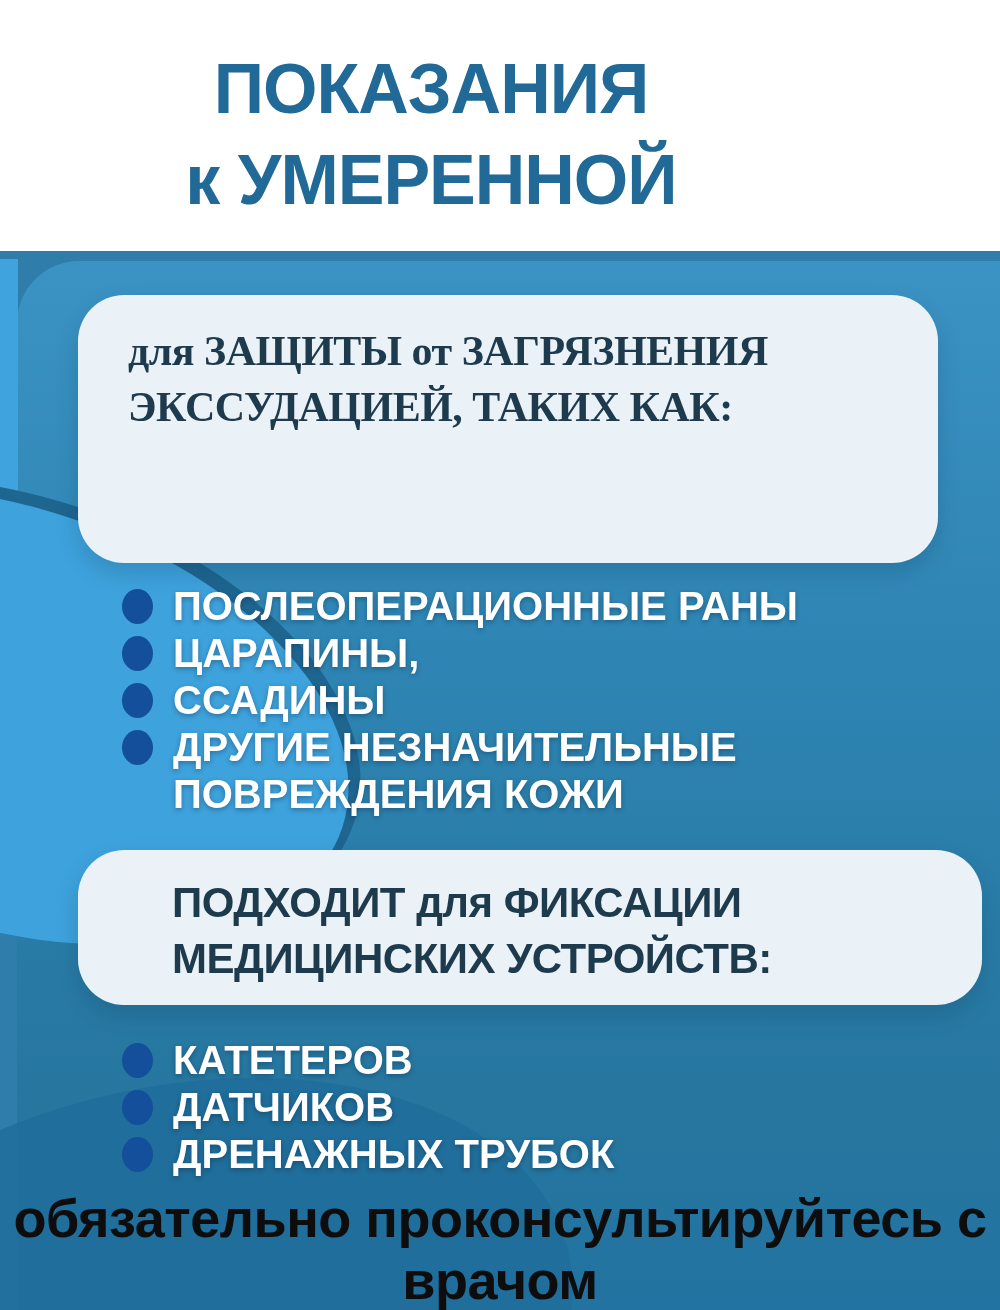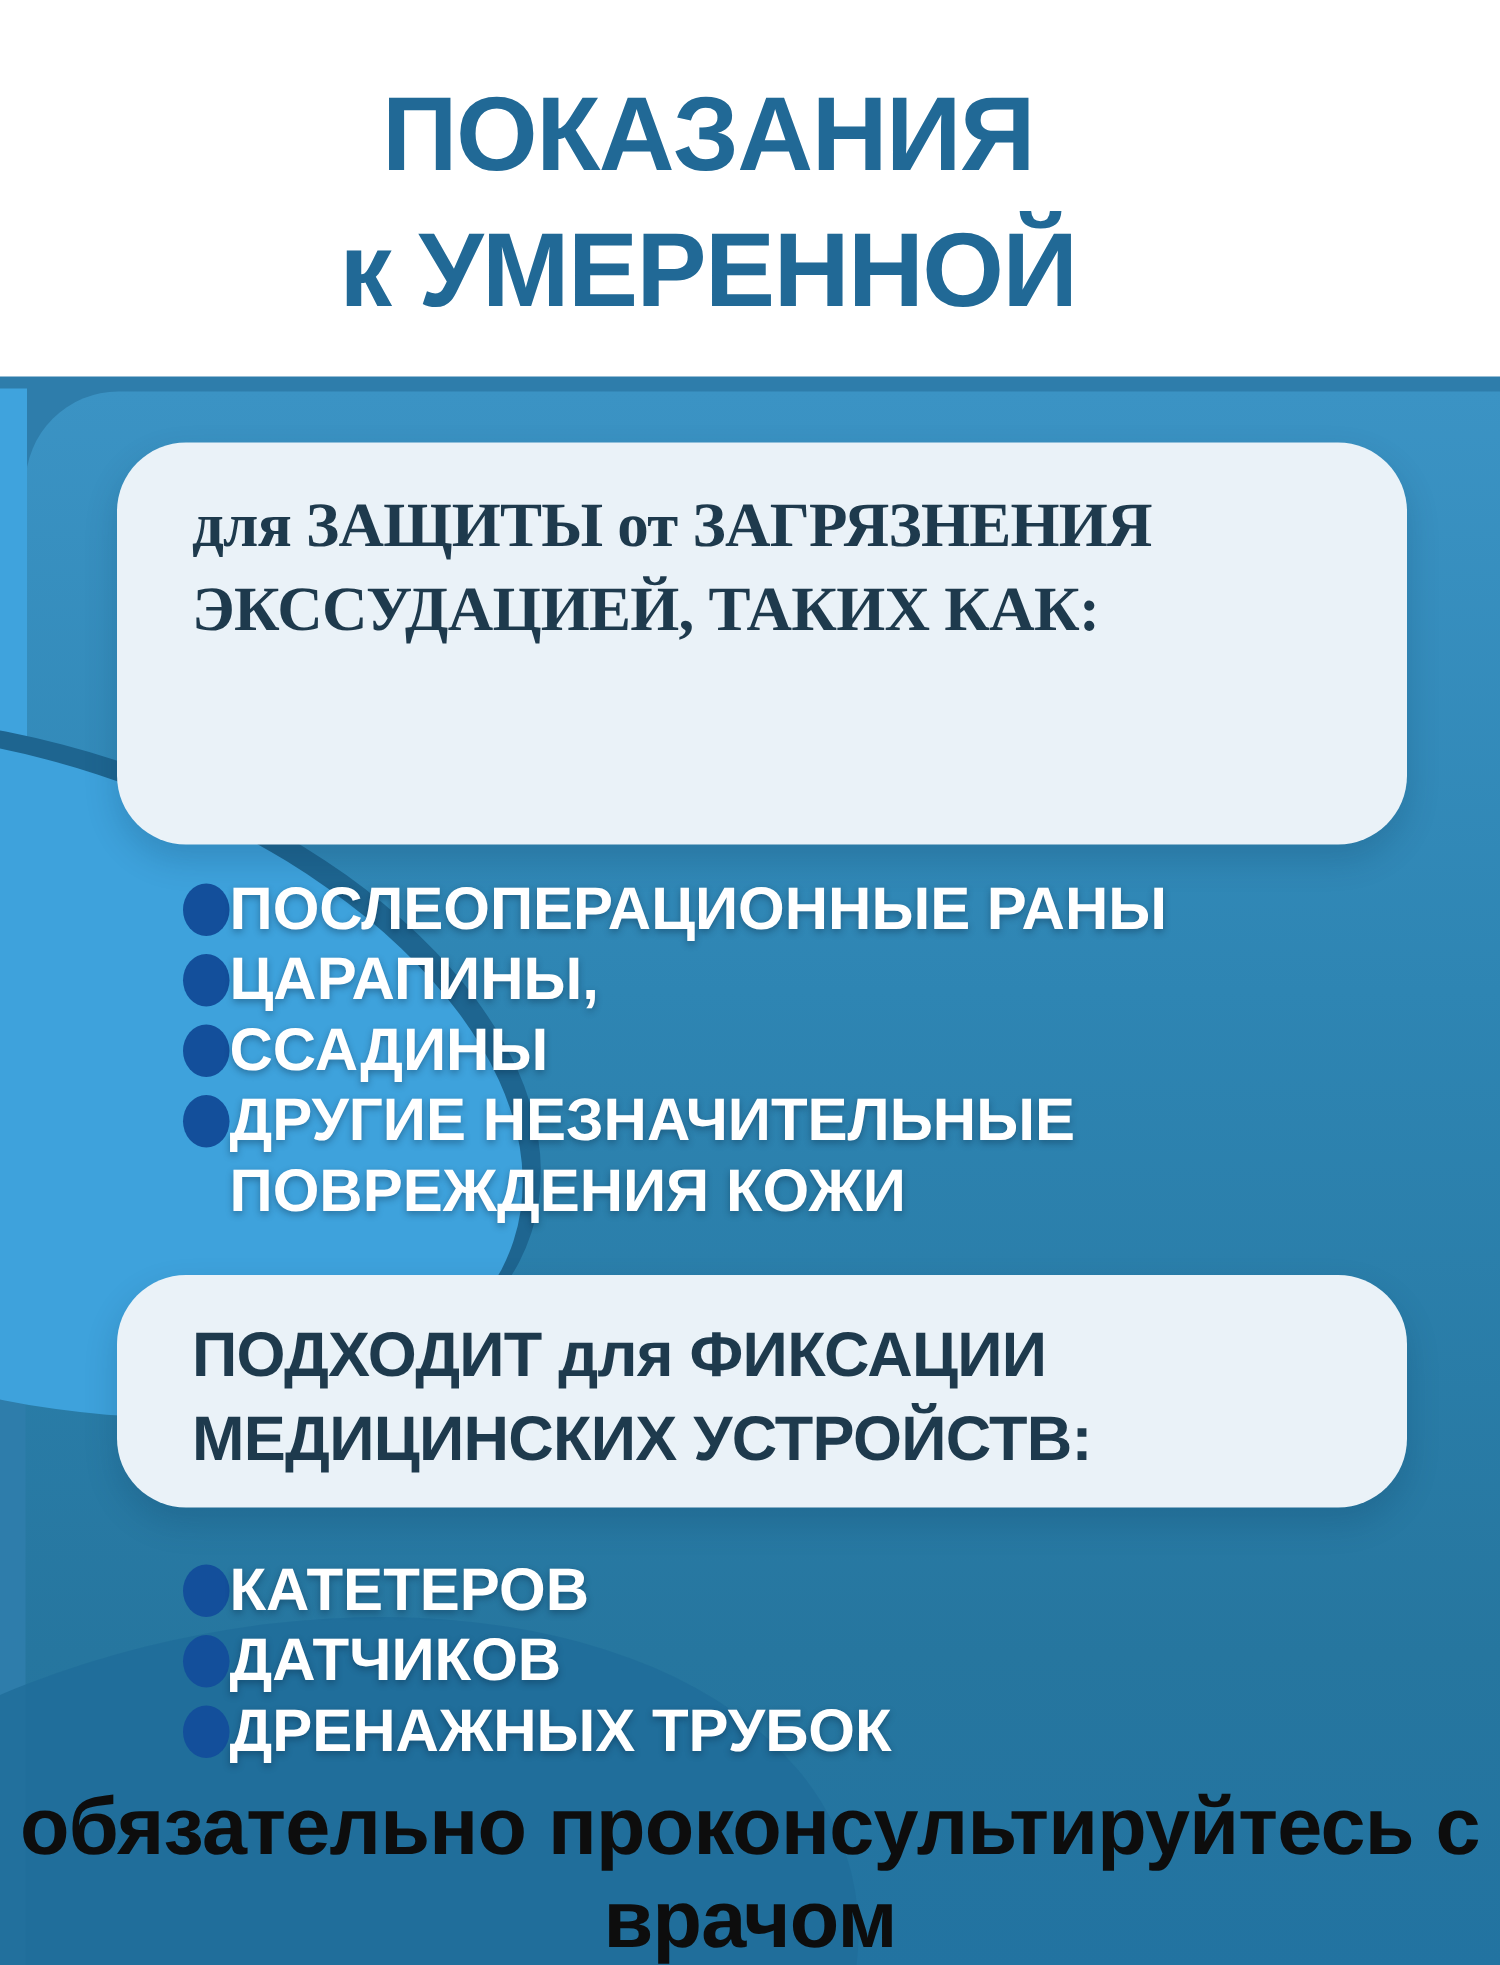--- a/index.html
+++ b/index.html
@@ -2,21 +2,21 @@
 <html lang="ru" style="--top_bg: #ffffff; --title_text: #216996; --bg_base: #2e7dab; --bg_panel_top: #3b93c4; --bg_panel_bottom: #2273a1; --bg_stripe: #3fa3dd; --bg_bright: #3ea2dc; --bg_rim: #1e6590; --bg_bottom_curve: #206d9a; --card_bg: #eaf2f8; --card_text: #1e3a4d; --bullet_dot: #134f9b; --bullet_text: #ffffff; --note_text: #0d0d0d;"><head>
 <meta charset="utf-8">
 <style>
   html,body{margin:0;padding:0;background:#ffffff;}
   .page{
     position:relative;width:1000px;height:1310px;overflow:hidden;
     font-family:"Liberation Sans","DejaVu Sans",sans-serif;
     background:var(--top_bg,#ffffff);
   }
   
-  .top{position:absolute;left:0;top:0;width:862px;height:251px;background:var(--top_bg,#ffffff);margin-left:41px;}
+  .top{position:absolute;left:0;top:0;width:862px;height:251px;background:var(--top_bg,#ffffff);}
   .title{
     position:absolute;left:0;top:44px;width:100%;margin:0;
     text-align:center;font-size:70px;line-height:91px;font-weight:bold;
     letter-spacing:-1px;color:var(--title_text,#216996);
   }
   .title span{display:block;}
   
   .blue{
     position:absolute;left:0;top:251px;width:1000px;height:1059px;
     background:var(--bg_base,#2e7dab);overflow:hidden;
@@ -39,34 +39,34 @@
     left:-260px;bottom:-300px;width:840px;height:520px;border-radius:50%;
     background:var(--bg_bottom_curve,#206d9a);transform:rotate(-14deg);opacity:.85;
   }
   
   .card{
     position:absolute;left:78px;width:860px;border-radius:46px;
     background:var(--card_bg,#eaf2f8);
     box-shadow:0 10px 22px rgba(8,48,78,.20);
   }
   .card1{top:44px;height:268px;font-family:Liberation Serif, serif;}
-  .card2{top:599px;height:155px;}
+  .card2{top:599px;height:155px;padding-left:44px;}
   .heading{
     margin:0;font-weight:bold;color:var(--card_text,#1e3a4d);
     font-size:42px;line-height:56px;letter-spacing:-0.5px;
   }
   .card1 .heading{margin:28px 44px 0 50px;}
   .card2 .heading{margin:25px 44px 0 50px;}
   .heading span{display:block;}
   
   .list{position:absolute;left:122px;margin:0;padding:0;list-style:none;}
   .list1{top:332px;}
   .list2{top:786px;}
   .list li{
-    display:flex;align-items:flex-start;
+    display:flex;align-items:flex-start;gap:20px;
     font-size:40px;line-height:47px;font-weight:bold;
     color:var(--bullet_text,#ffffff);
     text-shadow:0 2px 5px rgba(0,25,50,.35);
   }
   .list li .txt{display:block;max-width:640px;}
   .dot{
     flex:none;width:31px;height:35px;margin-top:6px;border-radius:50%;
     background:var(--bullet_dot,#134f9b);
   }
   

